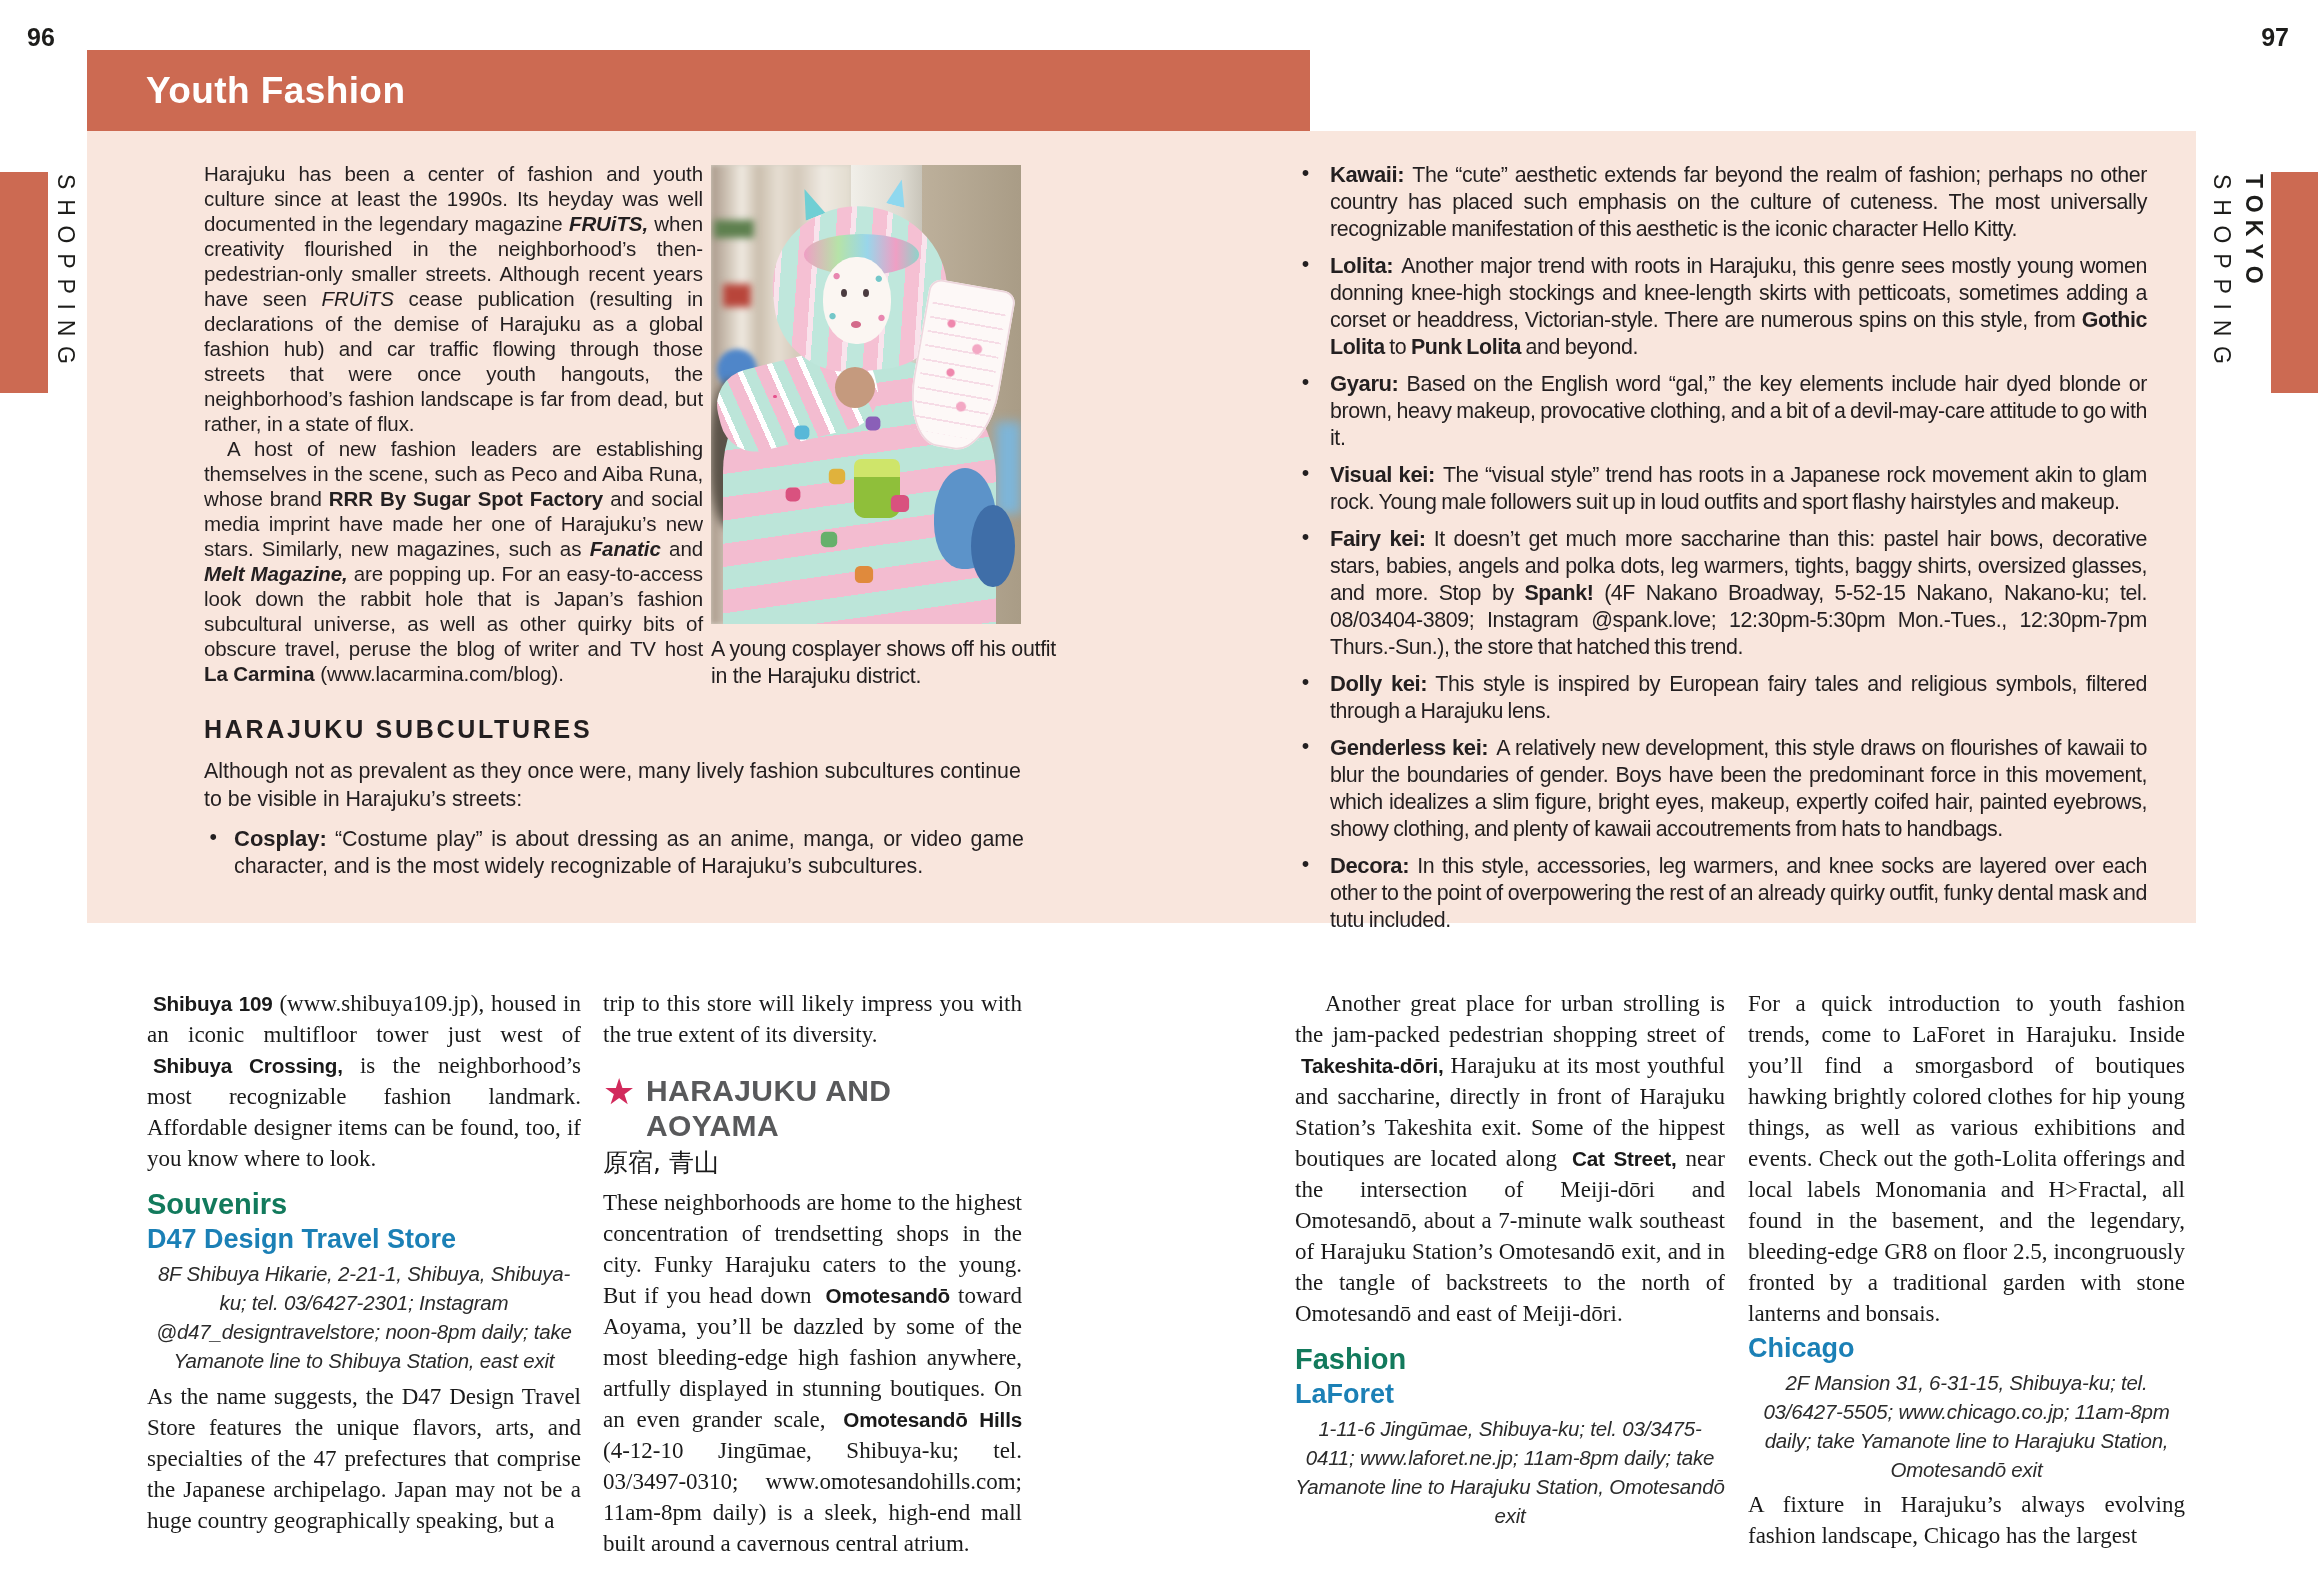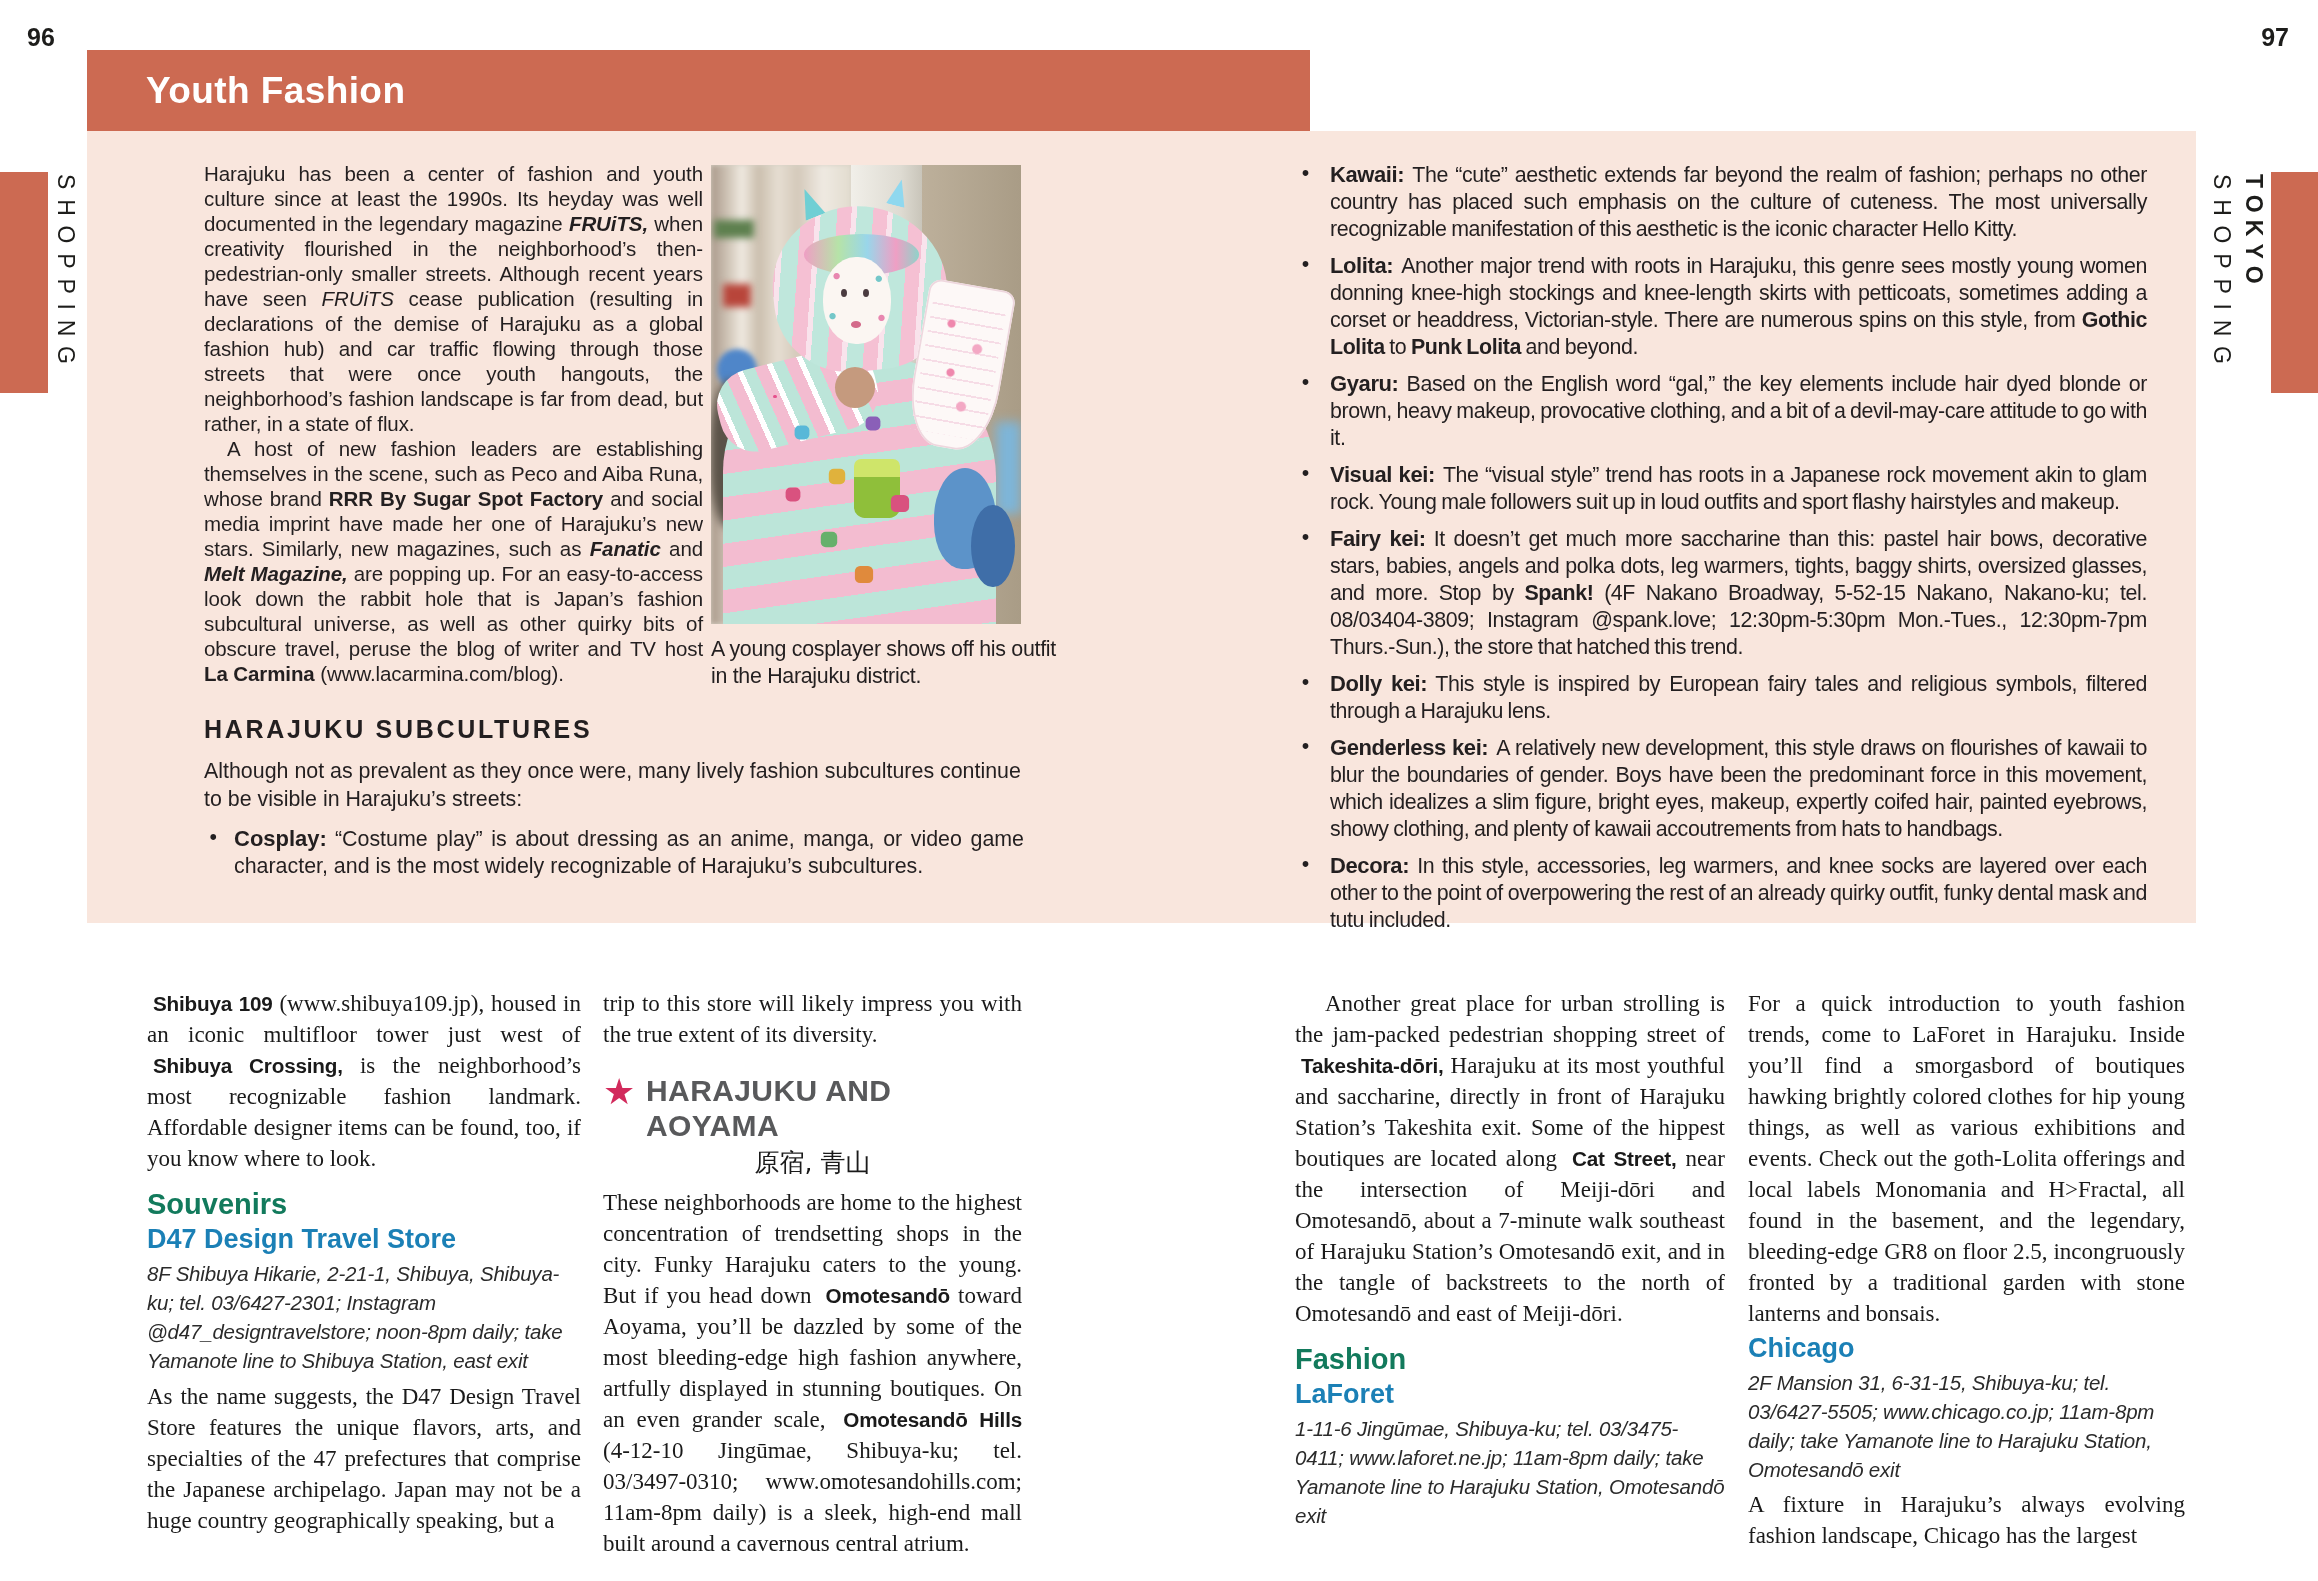--- a/index.html
+++ b/index.html
@@ -100,25 +100,25 @@
   .col.c2{left:603px;width:419px;}
   .col.c3{left:1295px;width:430px;}
   .col.c4{left:1748px;width:437px;}
   .serif .rb{font-family:Liberation Sans, sans-serif;font-weight:700;font-size:0.9em;letter-spacing:-0.2px;margin-left:6px;}
   .indent-first{text-indent:30px;}
   .cat-heading{font-family:"Liberation Sans",sans-serif;font-weight:800;font-size:29px;line-height:32px;
       color:var(--teal);margin:14.3px 0 1.8px;text-align:left;}
   .listing-heading{font-family:"Liberation Sans",sans-serif;font-weight:700;font-size:27px;line-height:30px;
       color:var(--blue);margin:3.6px 0 5.4px;text-align:left;}
   .details{font-family:"Liberation Sans",sans-serif;font-style:italic;font-size:20.5px;line-height:29px;
-      color:#2b2b2b;text-align:left;margin:5.4px 0 5.4px;letter-spacing:-0.2px;}
+      color:#2b2b2b;text-align:center;margin:5.4px 0 5.4px;letter-spacing:-0.2px;}
   .star-heading{position:relative;margin:23px 0 3.6px;padding-left:43px;font-family:"Liberation Sans",sans-serif;
       font-weight:800;font-size:30px;line-height:35px;color:var(--gray);letter-spacing:0.4px;text-align:left;}
   .star-heading .star{position:absolute;left:0;top:0.9px;color:var(--star);font-size:36px;font-weight:400;}
-  .jp-heading{font-family:"DejaVu Sans",sans-serif;font-size:25px;margin:1.8px 0 9px;text-align:center;}
+  .jp-heading{font-family:"DejaVu Sans",sans-serif;font-size:25px;margin:1.8px 0 9px;text-align:left;}
 </style>
 </head>
 <body>
 
 <div class="canvas">
 
   <div class="pageno left">96</div>
   <div class="pageno right">97</div>
 
   <div class="tab-bar left"></div>

